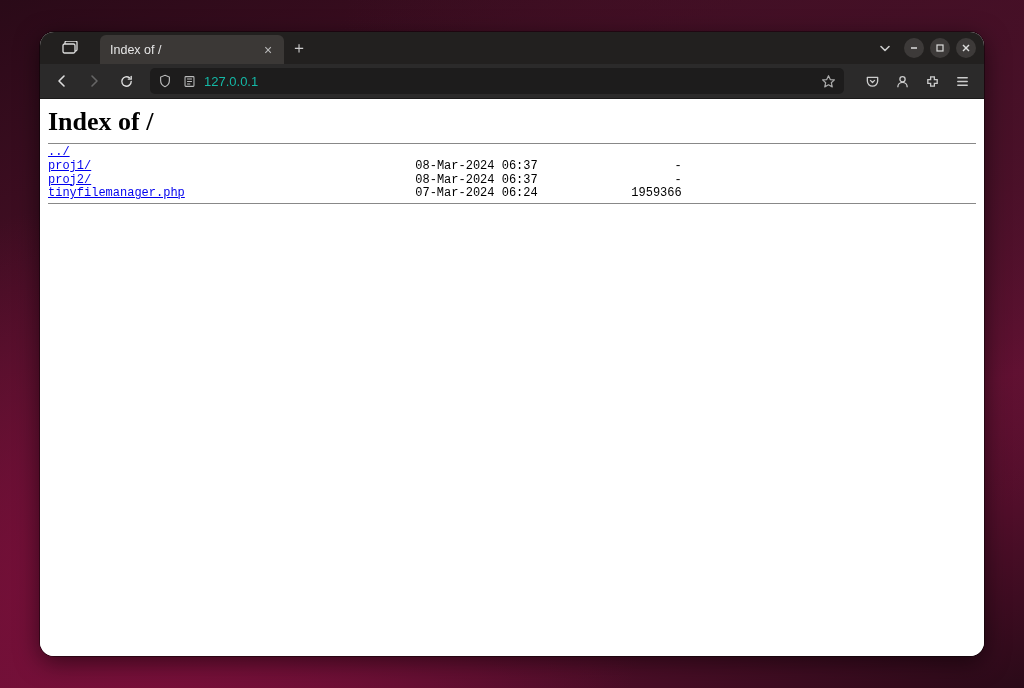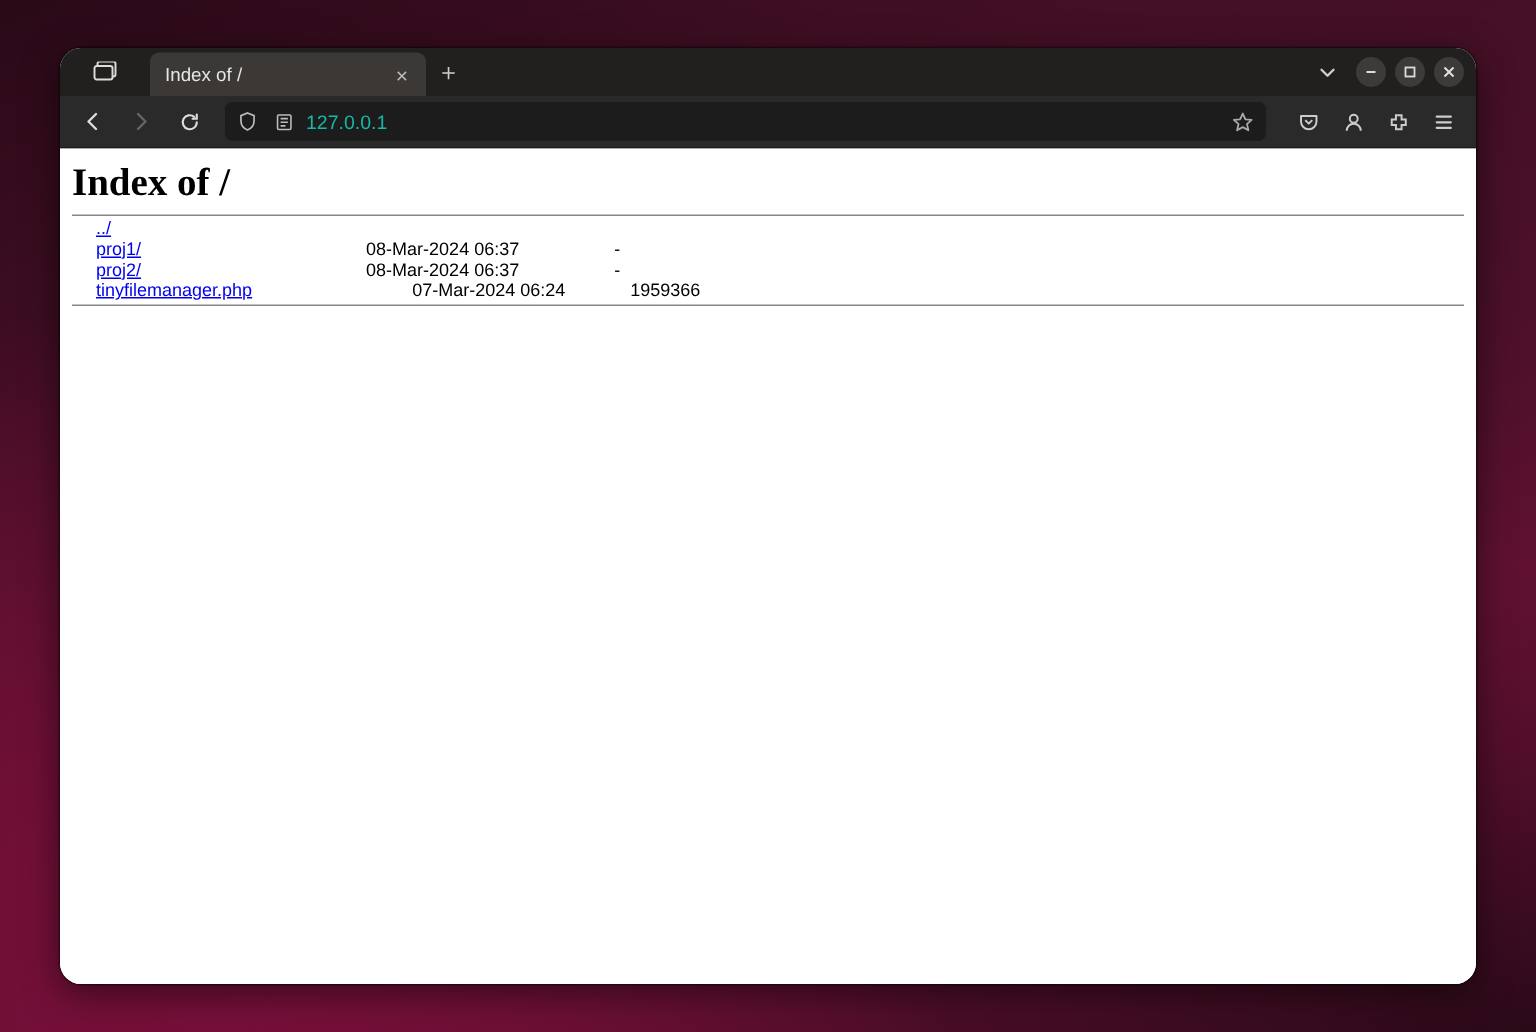--- a/index.html
+++ b/index.html
@@ -155,25 +155,25 @@
     font-weight: bold;
     font-size: 26px;
     margin: 2px 0 6px 0;
   }
   .doc hr {
     border: none;
     border-top: 1px solid #888;
     margin: 2px 0;
   }
   .listing {
-    font-family: Liberation Sans, sans-serif;
+    font-family: Liberation Mono, monospace;
     font-size: 12px;
     line-height: 1.15;
     white-space: pre;
-    margin: 2px 16px;
+    margin: 2px 0;
   }
   .listing a {
     color: #0000ee;
     text-decoration: underline;
   }
 
   svg { pointer-events: none; }
 </style>
 </head>
 <body>

